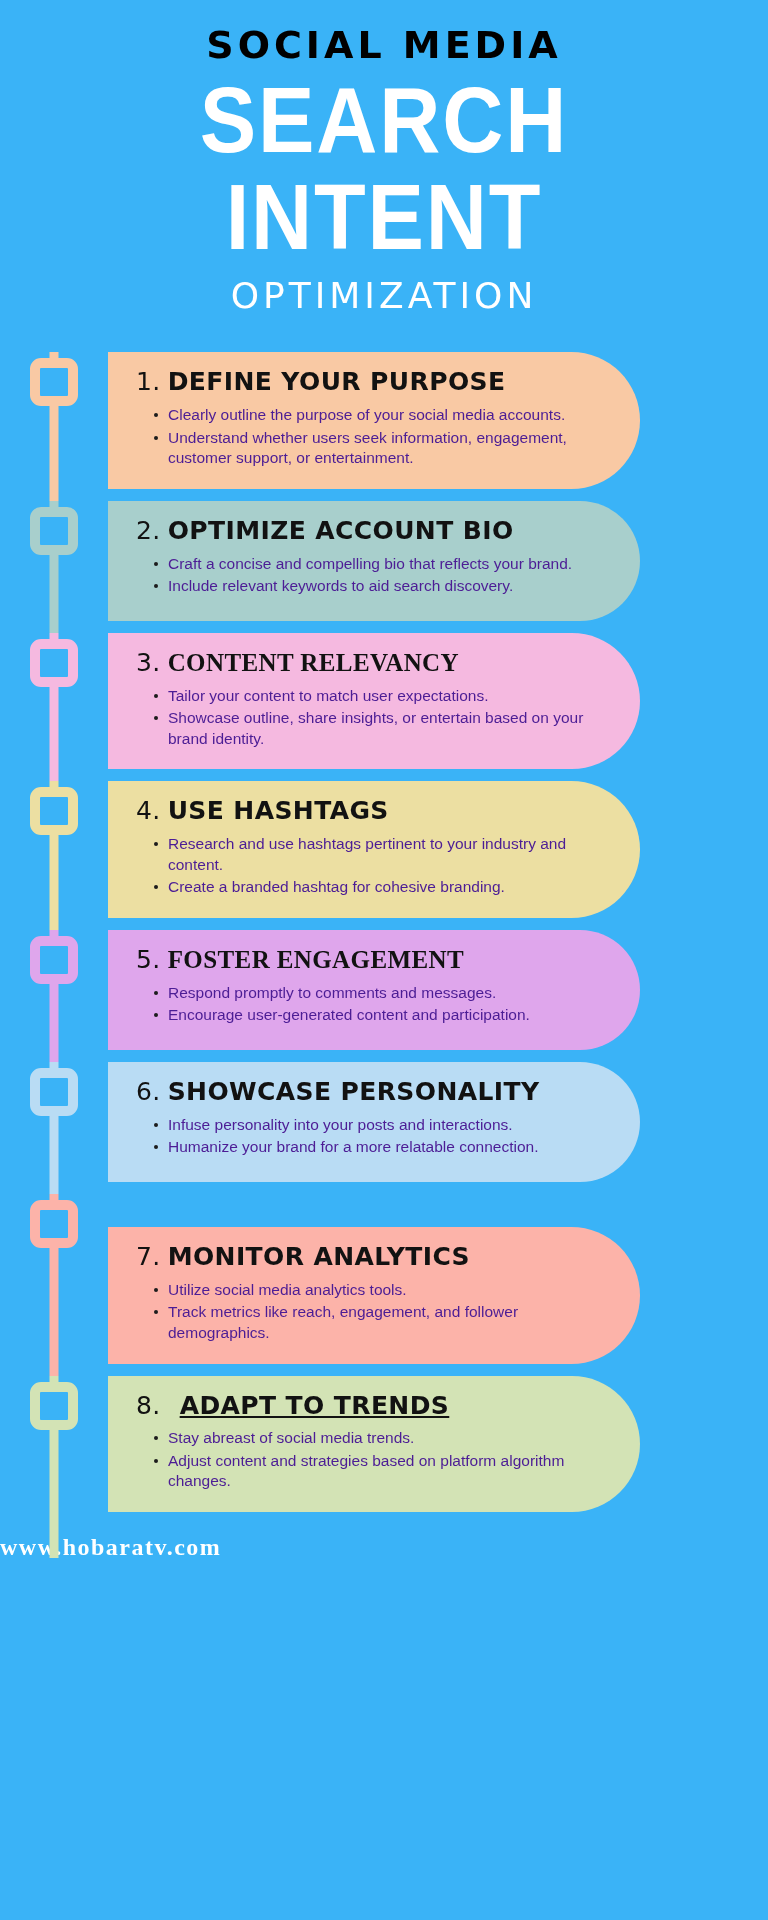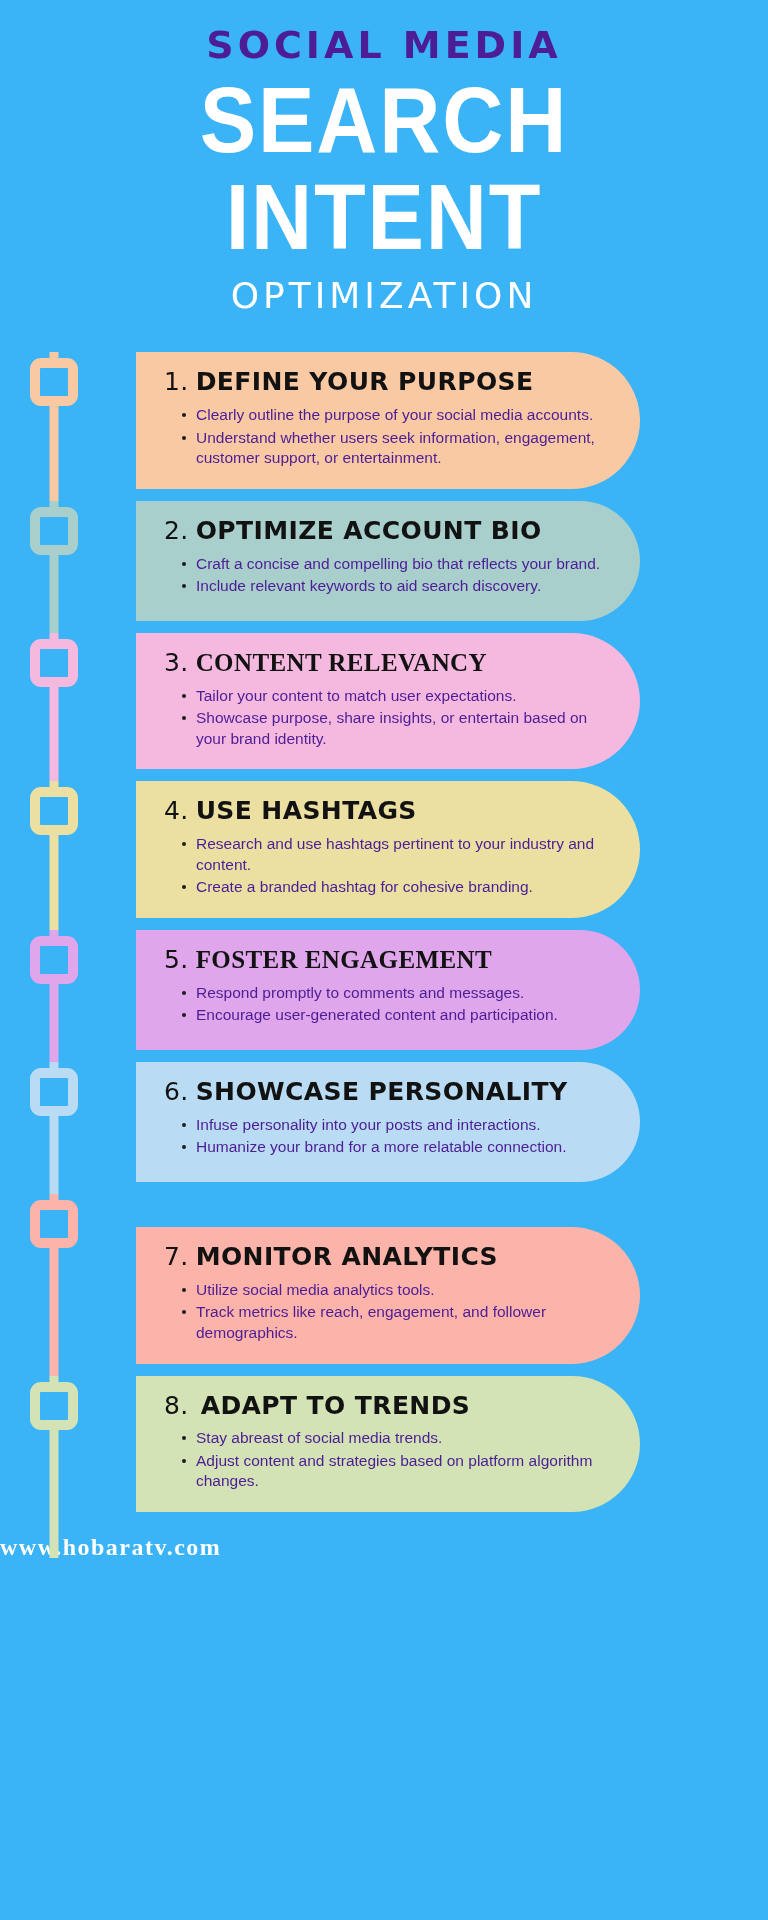--- a/index.html
+++ b/index.html
@@ -7,21 +7,21 @@
   body {
     background:#3ab3f7;
     font-family:"Liberation Sans", sans-serif;
     overflow:hidden;
     position:relative;
   }
 
   
   .header { padding-top:26px; text-align:center; }
   .kicker {
-    color:#4c1d95;
+    color:#000000;
     font-weight:bold;
     font-size:38px;
     letter-spacing:4px;
     line-height:1.0;
     font-family:"DejaVu Sans", sans-serif;
   }
   .bigtitle {
     color:#ffffff;
     font-weight:bold;
     font-size:92px;
@@ -44,21 +44,20 @@
   .timeline {
     position:relative;
     margin-top:36px;
     padding-bottom:10px;
   }
   .row {
     position:relative;
     display:flex;
     align-items:flex-start;
     margin-bottom:12px;
-    gap:28px;
   }
   .rail {
     position:relative;
     width:108px;
     flex:0 0 108px;
     align-self:stretch;
   }
   
   .rail .line {
     position:absolute;
@@ -168,21 +167,21 @@
     </div>
     <div class="row">
       <div class="rail">
         <div class="line" style="background: rgb(245, 185, 224);"></div>
         <div class="marker" style="border-color: rgb(245, 185, 224);"></div>
       </div>
       <div class="card" style="background: rgb(245, 185, 224);">
         <h2><span style="font-weight: normal;">3.</span><span style="margin-left: 7px; font-family: Liberation Serif, serif;">CONTENT RELEVANCY</span></h2>
         <ul>
           <li>Tailor your content to match user expectations.</li>
-          <li>Showcase purpose, share insights, or entertain based on your brand identity.</li>
+          <li>Showcase outline, share insights, or entertain based on your brand identity.</li>
         </ul>
       </div>
     </div>
     <div class="row">
       <div class="rail">
         <div class="line" style="background: rgb(236, 223, 162);"></div>
         <div class="marker" style="border-color: rgb(236, 223, 162);"></div>
       </div>
       <div class="card" style="background: rgb(236, 223, 162);">
         <h2><span style="font-weight: normal;">4.</span><span style="margin-left: 7px; text-align: center;">USE HASHTAGS</span></h2>
@@ -230,21 +229,21 @@
           <li>Track metrics like reach, engagement, and follower demographics.</li>
         </ul>
       </div>
     </div>
     <div class="row">
       <div class="rail">
         <div class="line" style="background: rgb(211, 227, 181);"></div>
         <div class="marker" style="border-color: rgb(211, 227, 181);"></div>
       </div>
       <div class="card" style="background: rgb(211, 227, 181);">
-        <h2><span style="font-weight: normal;">8.</span><span style="margin-left: 12px;">ADAPT TO TRENDS</span></h2>
+        <h2><span style="font-weight: normal;">8.</span><span style="margin-left: 19px; text-decoration: underline;">ADAPT TO TRENDS</span></h2>
         <ul>
           <li>Stay abreast of social media trends.</li>
           <li>Adjust content and strategies based on platform algorithm changes.</li>
         </ul>
       </div>
     </div>
   </div>
 
 <div class="footer">
   <div class="url">www.hobaratv.com</div>

